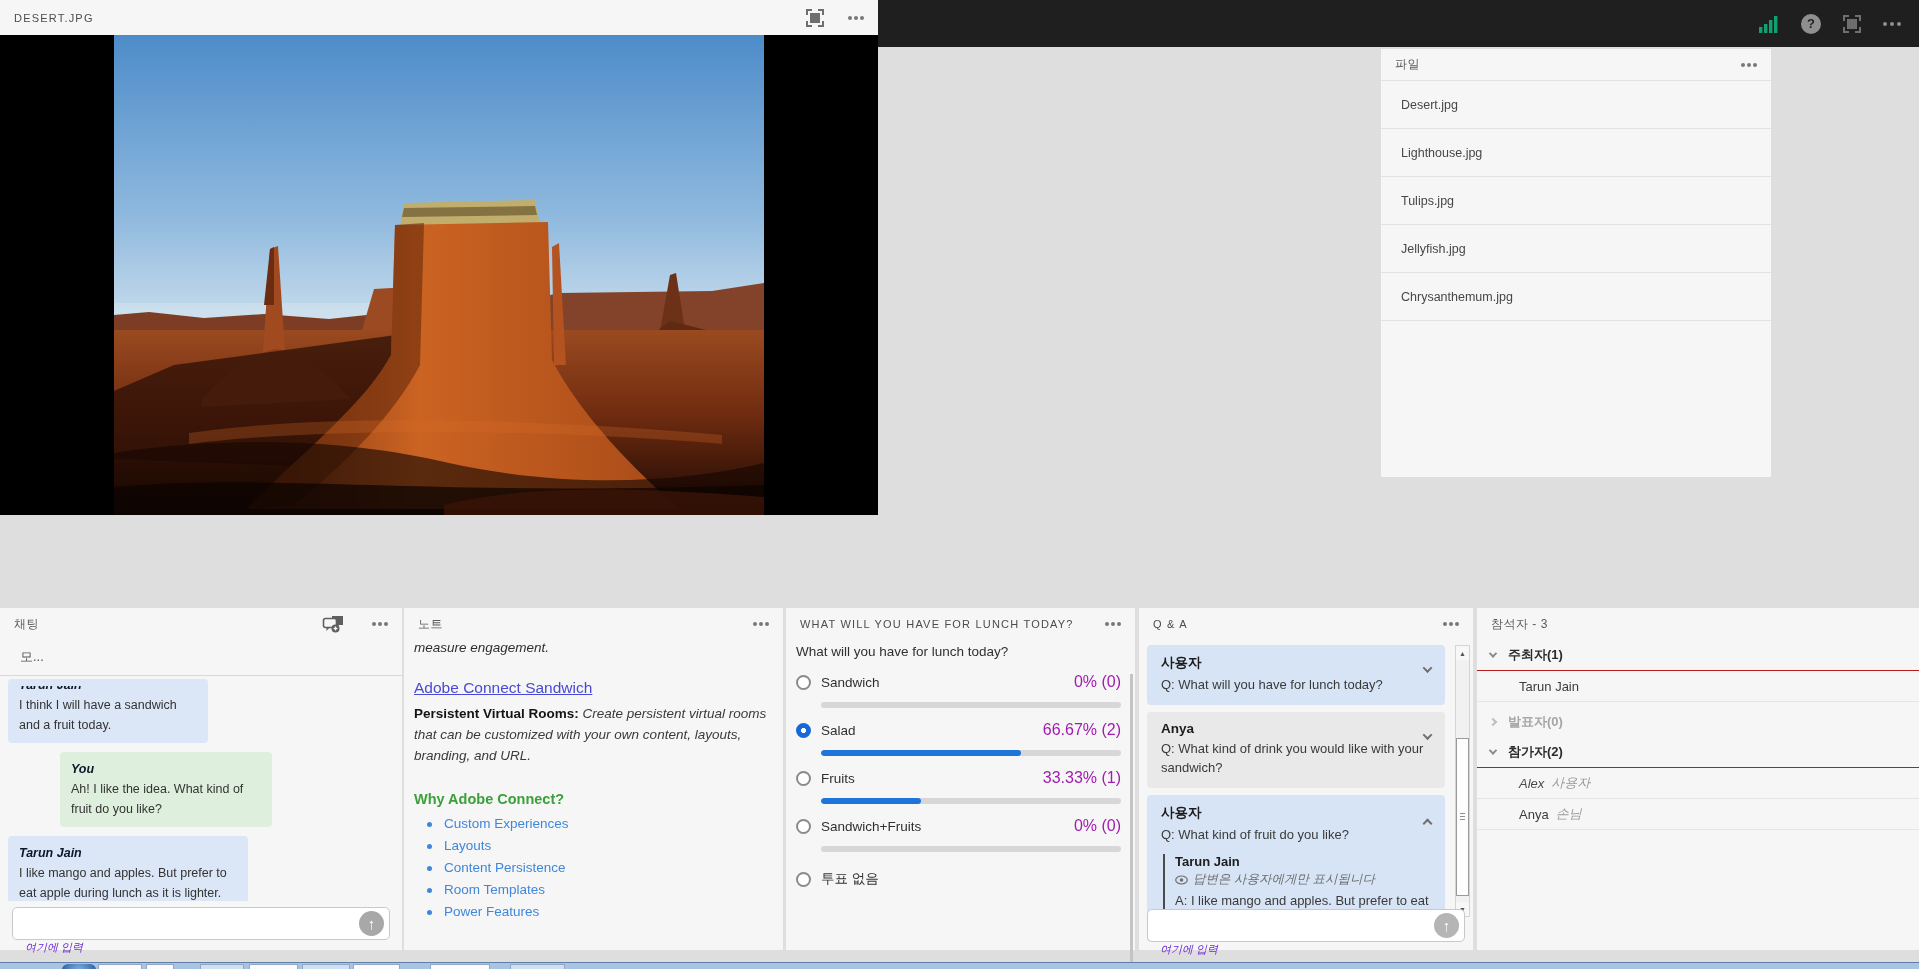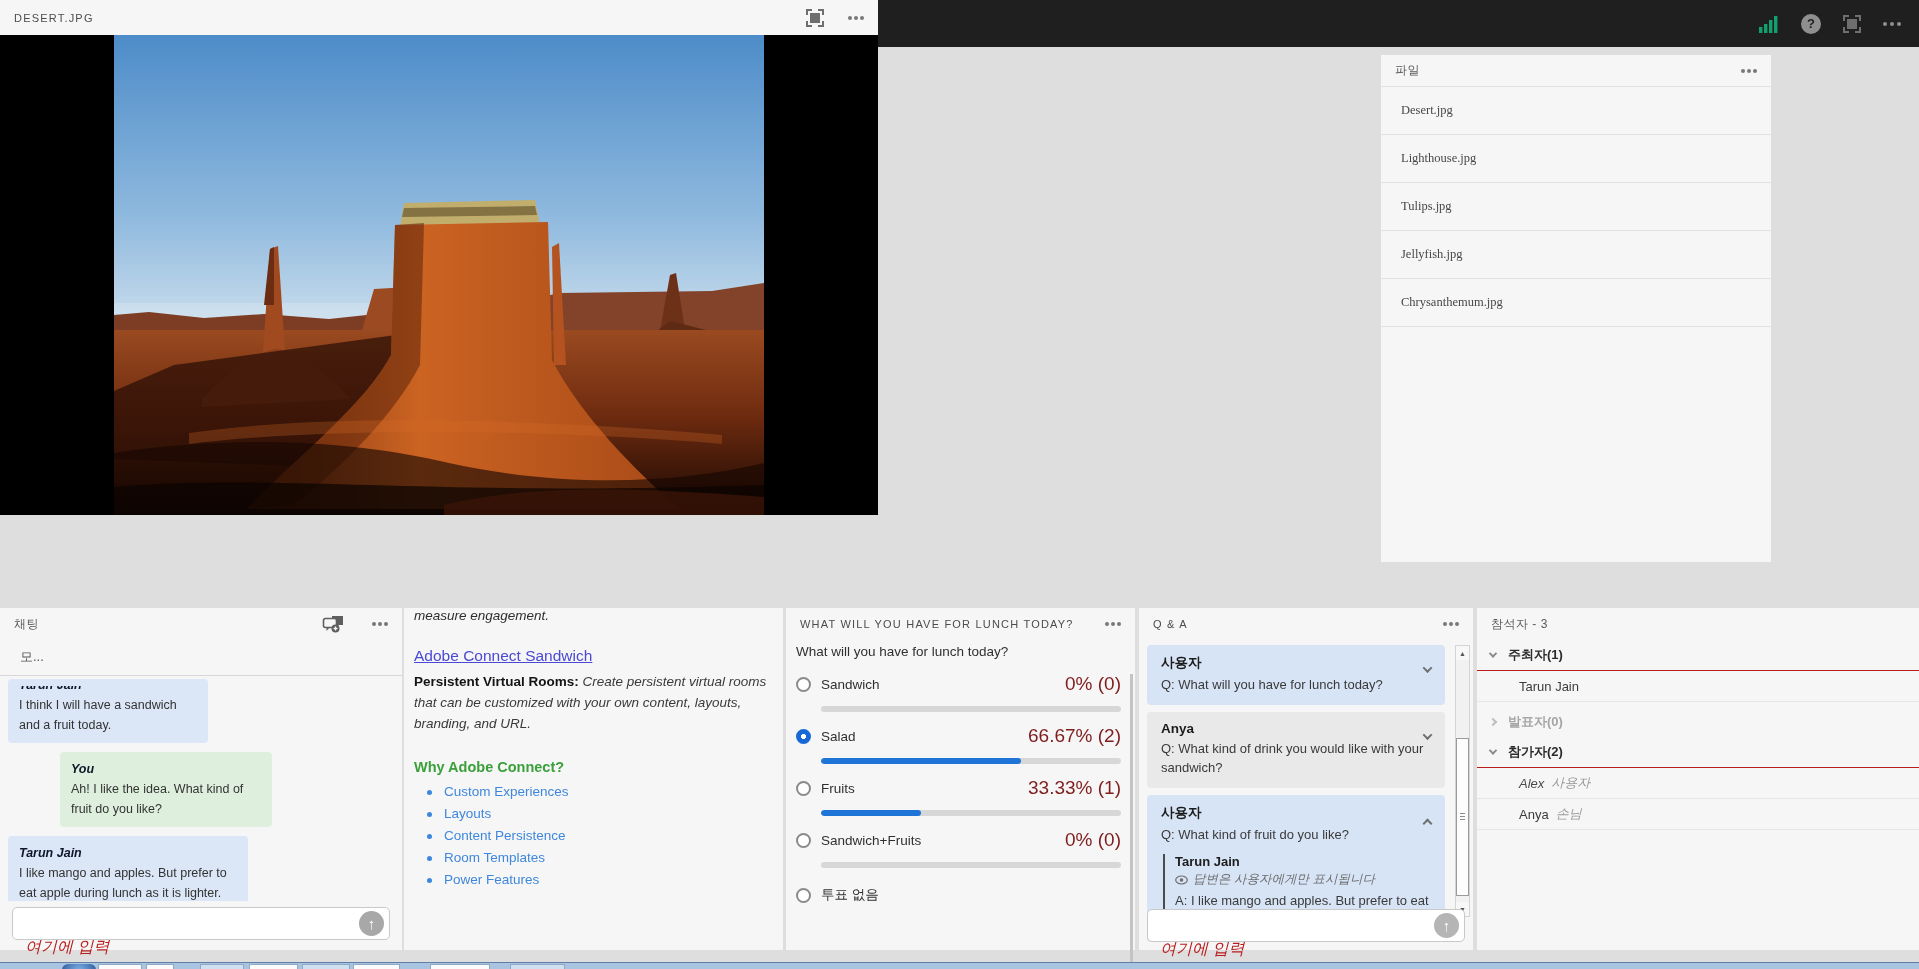--- a/index.html
+++ b/index.html
@@ -40,36 +40,36 @@
        linear-gradient(#6e6e6e,#6e6e6e) top left/6px 2px no-repeat,
        linear-gradient(#6e6e6e,#6e6e6e) top left/2px 6px no-repeat,
        linear-gradient(#6e6e6e,#6e6e6e) top right/6px 2px no-repeat,
        linear-gradient(#6e6e6e,#6e6e6e) top right/2px 6px no-repeat,
        linear-gradient(#6e6e6e,#6e6e6e) bottom left/6px 2px no-repeat,
        linear-gradient(#6e6e6e,#6e6e6e) bottom left/2px 6px no-repeat,
        linear-gradient(#6e6e6e,#6e6e6e) bottom right/6px 2px no-repeat,
        linear-gradient(#6e6e6e,#6e6e6e) bottom right/2px 6px no-repeat; }
 
   
-  #files { left:1381; top:55px; width:390px; height:507px; left:1381px;font-family:Liberation Serif, serif; }
+  #files { left:1381; top:49px; width:390px; height:428px; left:1381px; }
   #files .pod-header { border-bottom:1px solid #e2e2e2; }
   .file-row { height:48px; display:flex; align-items:center; padding-left:20px; font-size:12.5px; color:#474747; border-bottom:1px solid #e2e2e2; cursor:pointer; }
 
   
   #chat { left:0; top:608px; width:402px; height:342px; display:flex; flex-direction:column; }
   #chat-tabs { padding:8px 0 9px 20px; font-size:13px; color:#555; border-bottom:1px solid #d8d8d8; }
   #chat-msgs { flex:1; padding:3px 0 0 8px; overflow:hidden; }
   .bubble { border-radius:4px; padding:7px 11px 8px; font-size:12.5px; line-height:1.6; color:#333; margin-bottom:9px; }
   .bubble .bname { font-weight:bold; font-style:italic; color:#0f172a; display:block; }
   .bubble.blue { background:#dbe6f7; width:200px; }
   .bubble.green { background:#def0dd; width:212px; margin-left:52px; }
   .clip-name { height:9px; overflow:hidden; display:flex; align-items:flex-end; }
   .chat-input-row { padding:6px 12px 10px; }
   .text-input { height:33px; background:#fff; border:1px solid #c9c9c9; border-radius:5px; display:flex; align-items:center; padding:0 5px 0 12px; }
-  .text-input .ph { flex:1; font-size:16px; font-style:italic; color:#b91c1c;margin-top:48px; }
+  .text-input .ph { flex:1; font-size:11px; font-style:italic; color:#6d28d9;margin-top:48px; }
   .send { width:25px; height:25px; border-radius:50%; background:#a8a8a8; color:#fff; font-size:15px; display:flex; align-items:center; justify-content:center; cursor:pointer; }
   .chatadd { margin-right:26px; cursor:pointer; }
 
   
   #notes { left:404px; top:608px; width:379px; height:342px; }
   #notes-body { padding:0 16px 0 10px; font-size:13.5px; }
   .n-intro { font-style:italic; color:#2e2e2e; }
   .n-link { color:#4a49d4; text-decoration:underline; font-size:15.5px; margin-top:24px; display:inline-block; cursor:pointer; }
   .n-lead { margin-top:6px; line-height:21px; color:#2e2e2e; }
   .n-lead b { font-style:normal; color:#141414; }
@@ -81,21 +81,21 @@
 
   
   #poll { left:786px; top:608px; width:349px; height:342px; }
   #poll-body { padding:4px 14px 0 10px; position:relative; }
   .p-question { font-size:13.5px; color:#303030; margin-bottom:14px; }
   .p-opt { margin-bottom:13px; }
   .p-row { display:flex; align-items:center; }
   .radio { width:15px; height:15px; border:2px solid #8a8a8a; border-radius:50%; background:#fff; flex:none; cursor:pointer; }
   .radio.sel { border-color:#1669d6; background:radial-gradient(circle,#fff 0 2.6px,#1669d6 2.7px); }
   .p-label { font-size:13.5px; color:#303030; margin-left:10px; }
-  .p-stat { margin-left:auto; font-size:19px; color:#7f1d1d; }
+  .p-stat { margin-left:auto; font-size:16px; color:#a21caf; }
   .p-track { height:6px; border-radius:3px; background:#d7d7d7; margin:11px 0 0 25px; overflow:hidden; }
   .p-fill { height:6px; border-radius:3px; background:#1f74d8; }
   .poll-sb { position:absolute; right:2px; top:34px; width:3px; height:300px; background:#c4c4c4; }
 
   
   #qa { left:1139px; top:608px; width:334px; height:342px; }
   #qa-body { padding:5px 28px 0 8px; }
   .qa-card { border-radius:4px; padding:9px 12px 10px 14px; margin-bottom:7px; position:relative; }
   .qa-card.blue { background:#d7e4f6; }
   .qa-card.gray { background:#e9e9e9; }
@@ -300,20 +300,25 @@
     <div class="text-input">
       <span class="ph">여기에 입력</span>
       <div class="send">
           <span>↑</span>
         </div>
     </div>
   </div>
 </div>
 
 <div class="pod" id="notes">
+  <div class="pod-header">
+    <span class="pod-title">노트</span>
+    <span class="spacer"></span>
+    <div class="pod-dots"></div>
+  </div>
   <div id="notes-body">
     <div class="n-intro">measure engagement.</div>
     <a class="n-link">Adobe Connect Sandwich</a>
     <div class="n-lead">
       <b>Persistent Virtual Rooms:</b><i> Create persistent virtual rooms that can be customized with your own content, layouts, branding, and URL.</i>
     </div>
     <div class="n-head">Why Adobe Connect?</div>
     <ul class="n-list">
       <li>Custom Experiences</li>
       <li>Layouts</li>

